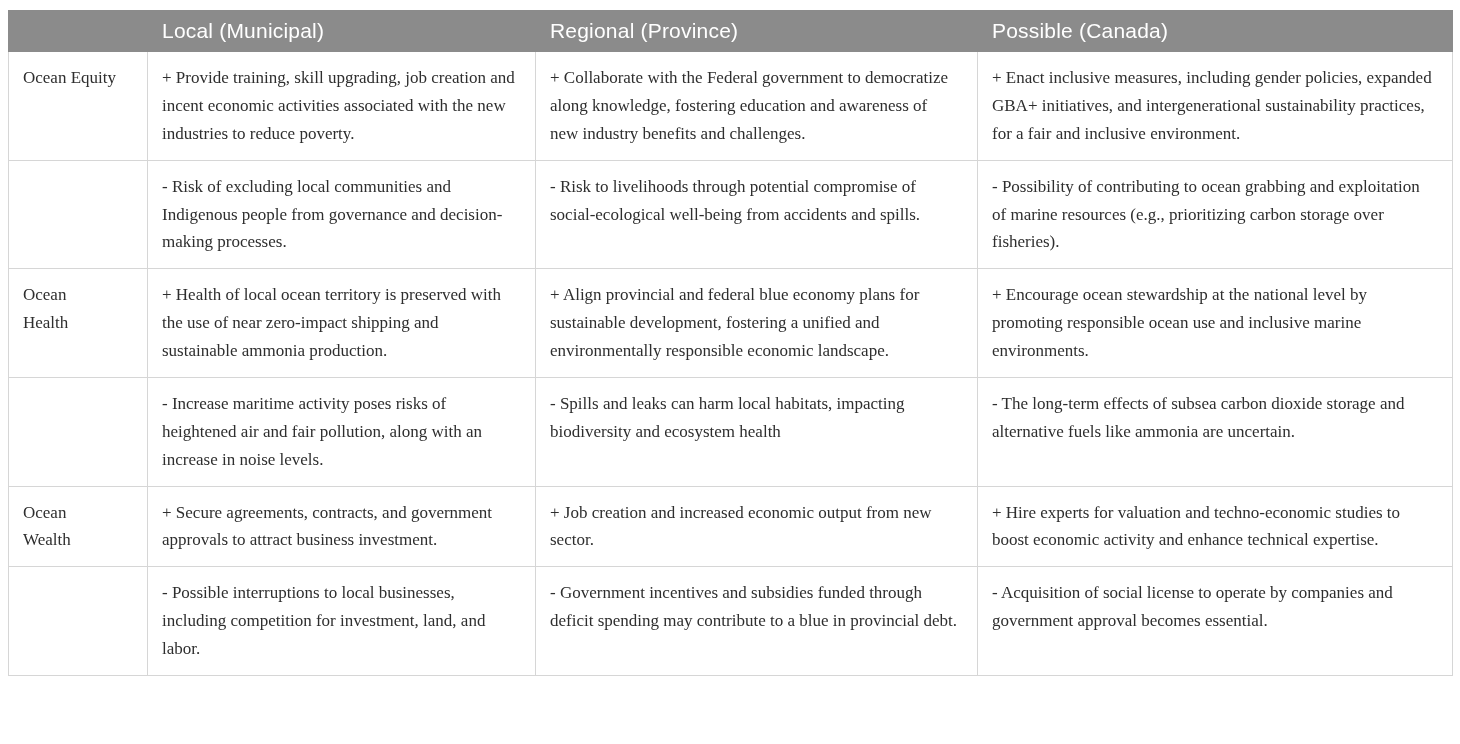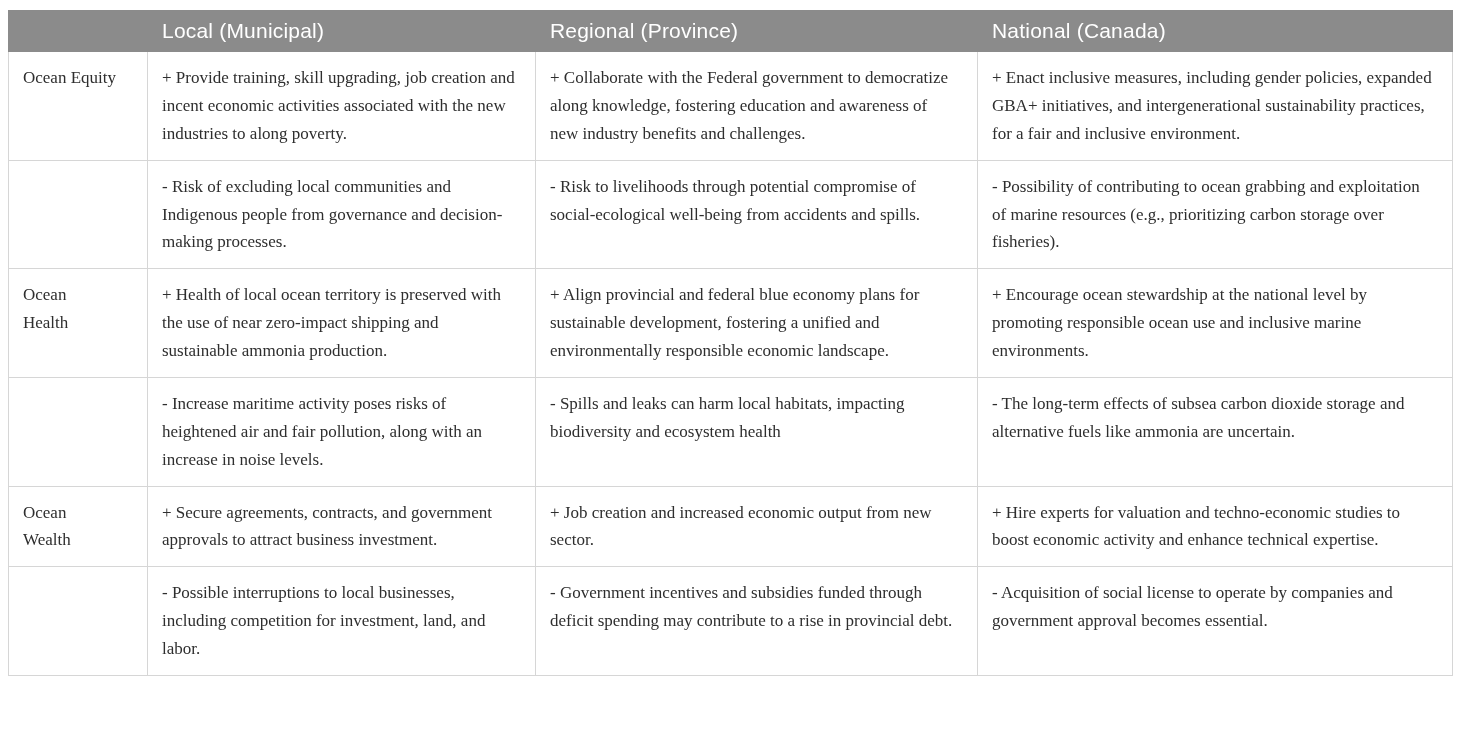--- a/index.html
+++ b/index.html
@@ -60,27 +60,27 @@
       <col class="c-label">
       <col class="c-local">
       <col class="c-regional">
       <col class="c-national">
     </colgroup>
     <thead>
       <tr>
         <th class="corner"></th>
         <th>Local (Municipal)</th>
         <th>Regional (Province)</th>
-        <th>National (Canada)</th>
+        <th>Possible (Canada)</th>
       </tr>
     </thead>
     <tbody>
       <tr>
         <td class="label">Ocean Equity</td>
-        <td>+ Provide training, skill upgrading, job creation and incent economic activities associated with the new industries to along poverty.</td>
+        <td>+ Provide training, skill upgrading, job creation and incent economic activities associated with the new industries to reduce poverty.</td>
         <td>+ Collaborate with the Federal government to democratize along knowledge, fostering education and awareness of new industry benefits and challenges.</td>
         <td>+ Enact inclusive measures, including gender policies, expanded GBA+ initiatives, and intergenerational sustainability practices, for a fair and inclusive environment.</td>
       </tr>
       <tr>
         <td class="label"></td>
         <td>- Risk of excluding local communities and Indigenous people from governance and decision-making processes.</td>
         <td>- Risk to livelihoods through potential compromise of social-ecological well-being from accidents and spills.</td>
         <td>- Possibility of contributing to ocean grabbing and exploitation of marine resources (e.g., prioritizing carbon storage over fisheries).</td>
       </tr>
       <tr>
@@ -99,18 +99,18 @@
       <tr>
         <td class="label">Ocean
 Wealth</td>
         <td>+ Secure agreements, contracts, and government approvals to attract business investment.</td>
         <td>+ Job creation and increased economic output from new sector.</td>
         <td>+ Hire experts for valuation and techno-economic studies to boost economic activity and enhance technical expertise.</td>
       </tr>
       <tr>
         <td class="label"></td>
         <td>- Possible interruptions to local businesses, including competition for investment, land, and labor.</td>
-        <td>- Government incentives and subsidies funded through deficit spending may contribute to a rise in provincial debt.</td>
+        <td>- Government incentives and subsidies funded through deficit spending may contribute to a blue in provincial debt.</td>
         <td>- Acquisition of social license to operate by companies and government approval becomes essential.</td>
       </tr>
     </tbody>
   </table>
 </div>
 
 </body></html>

